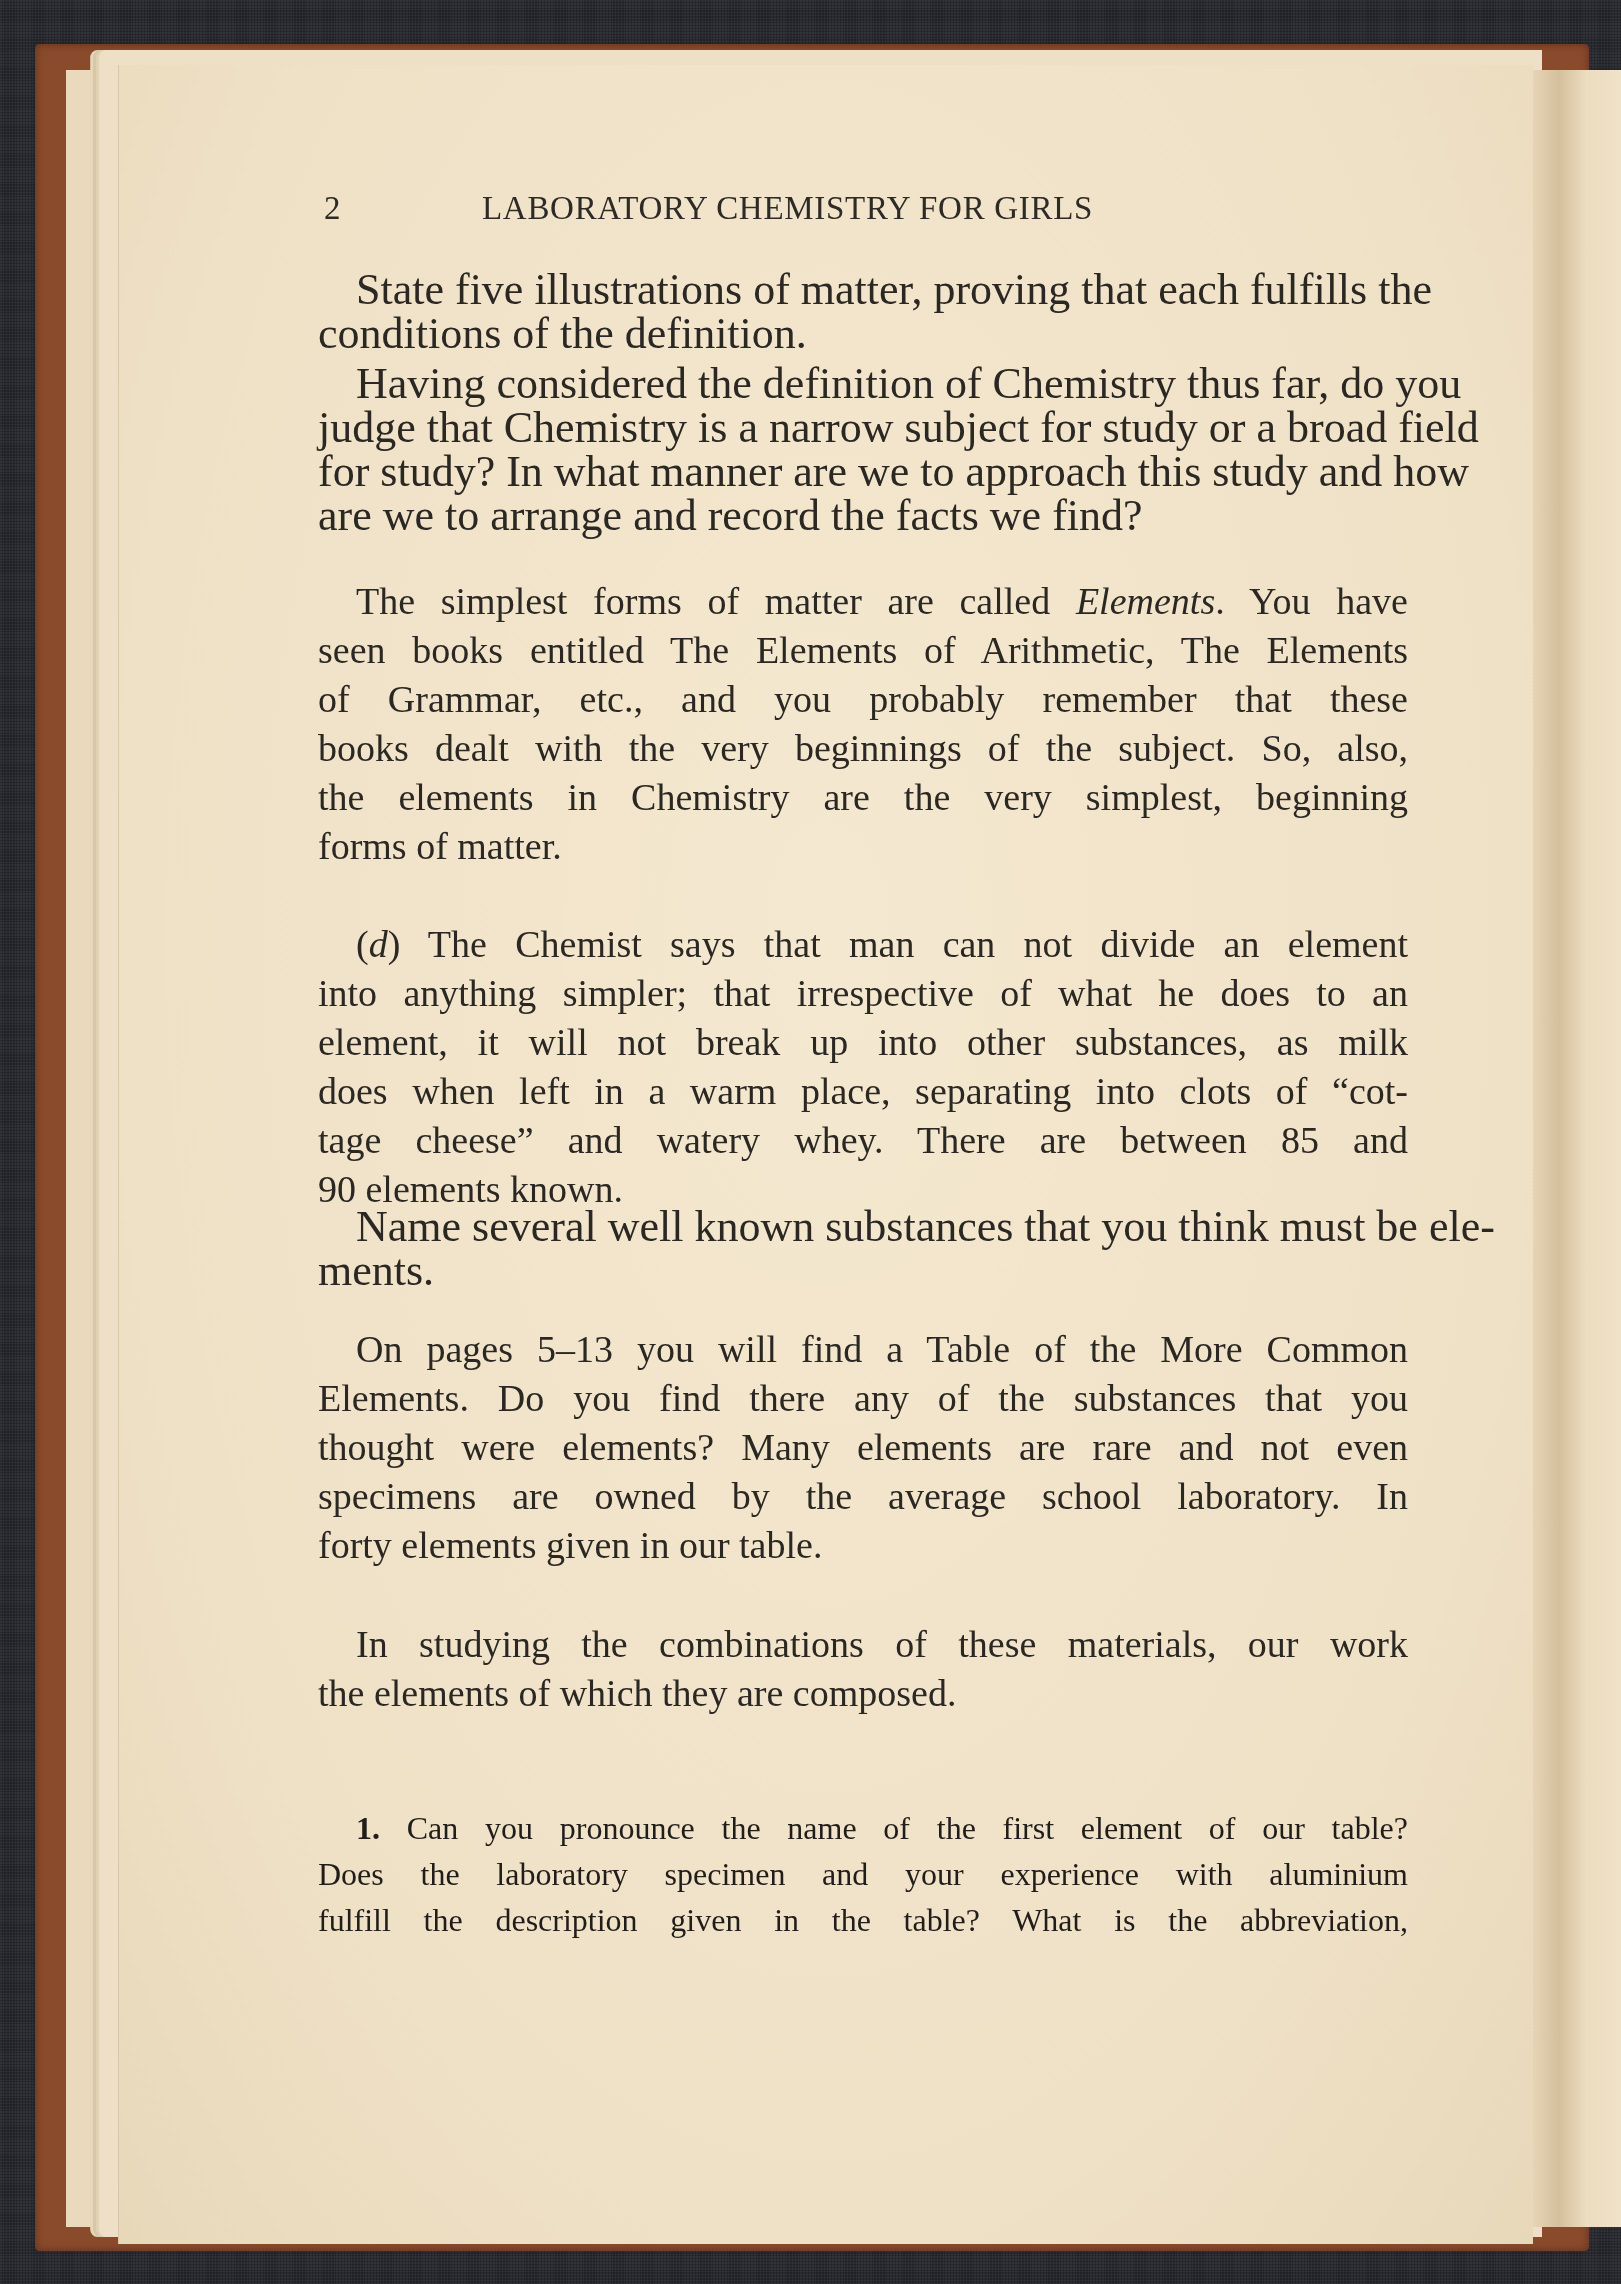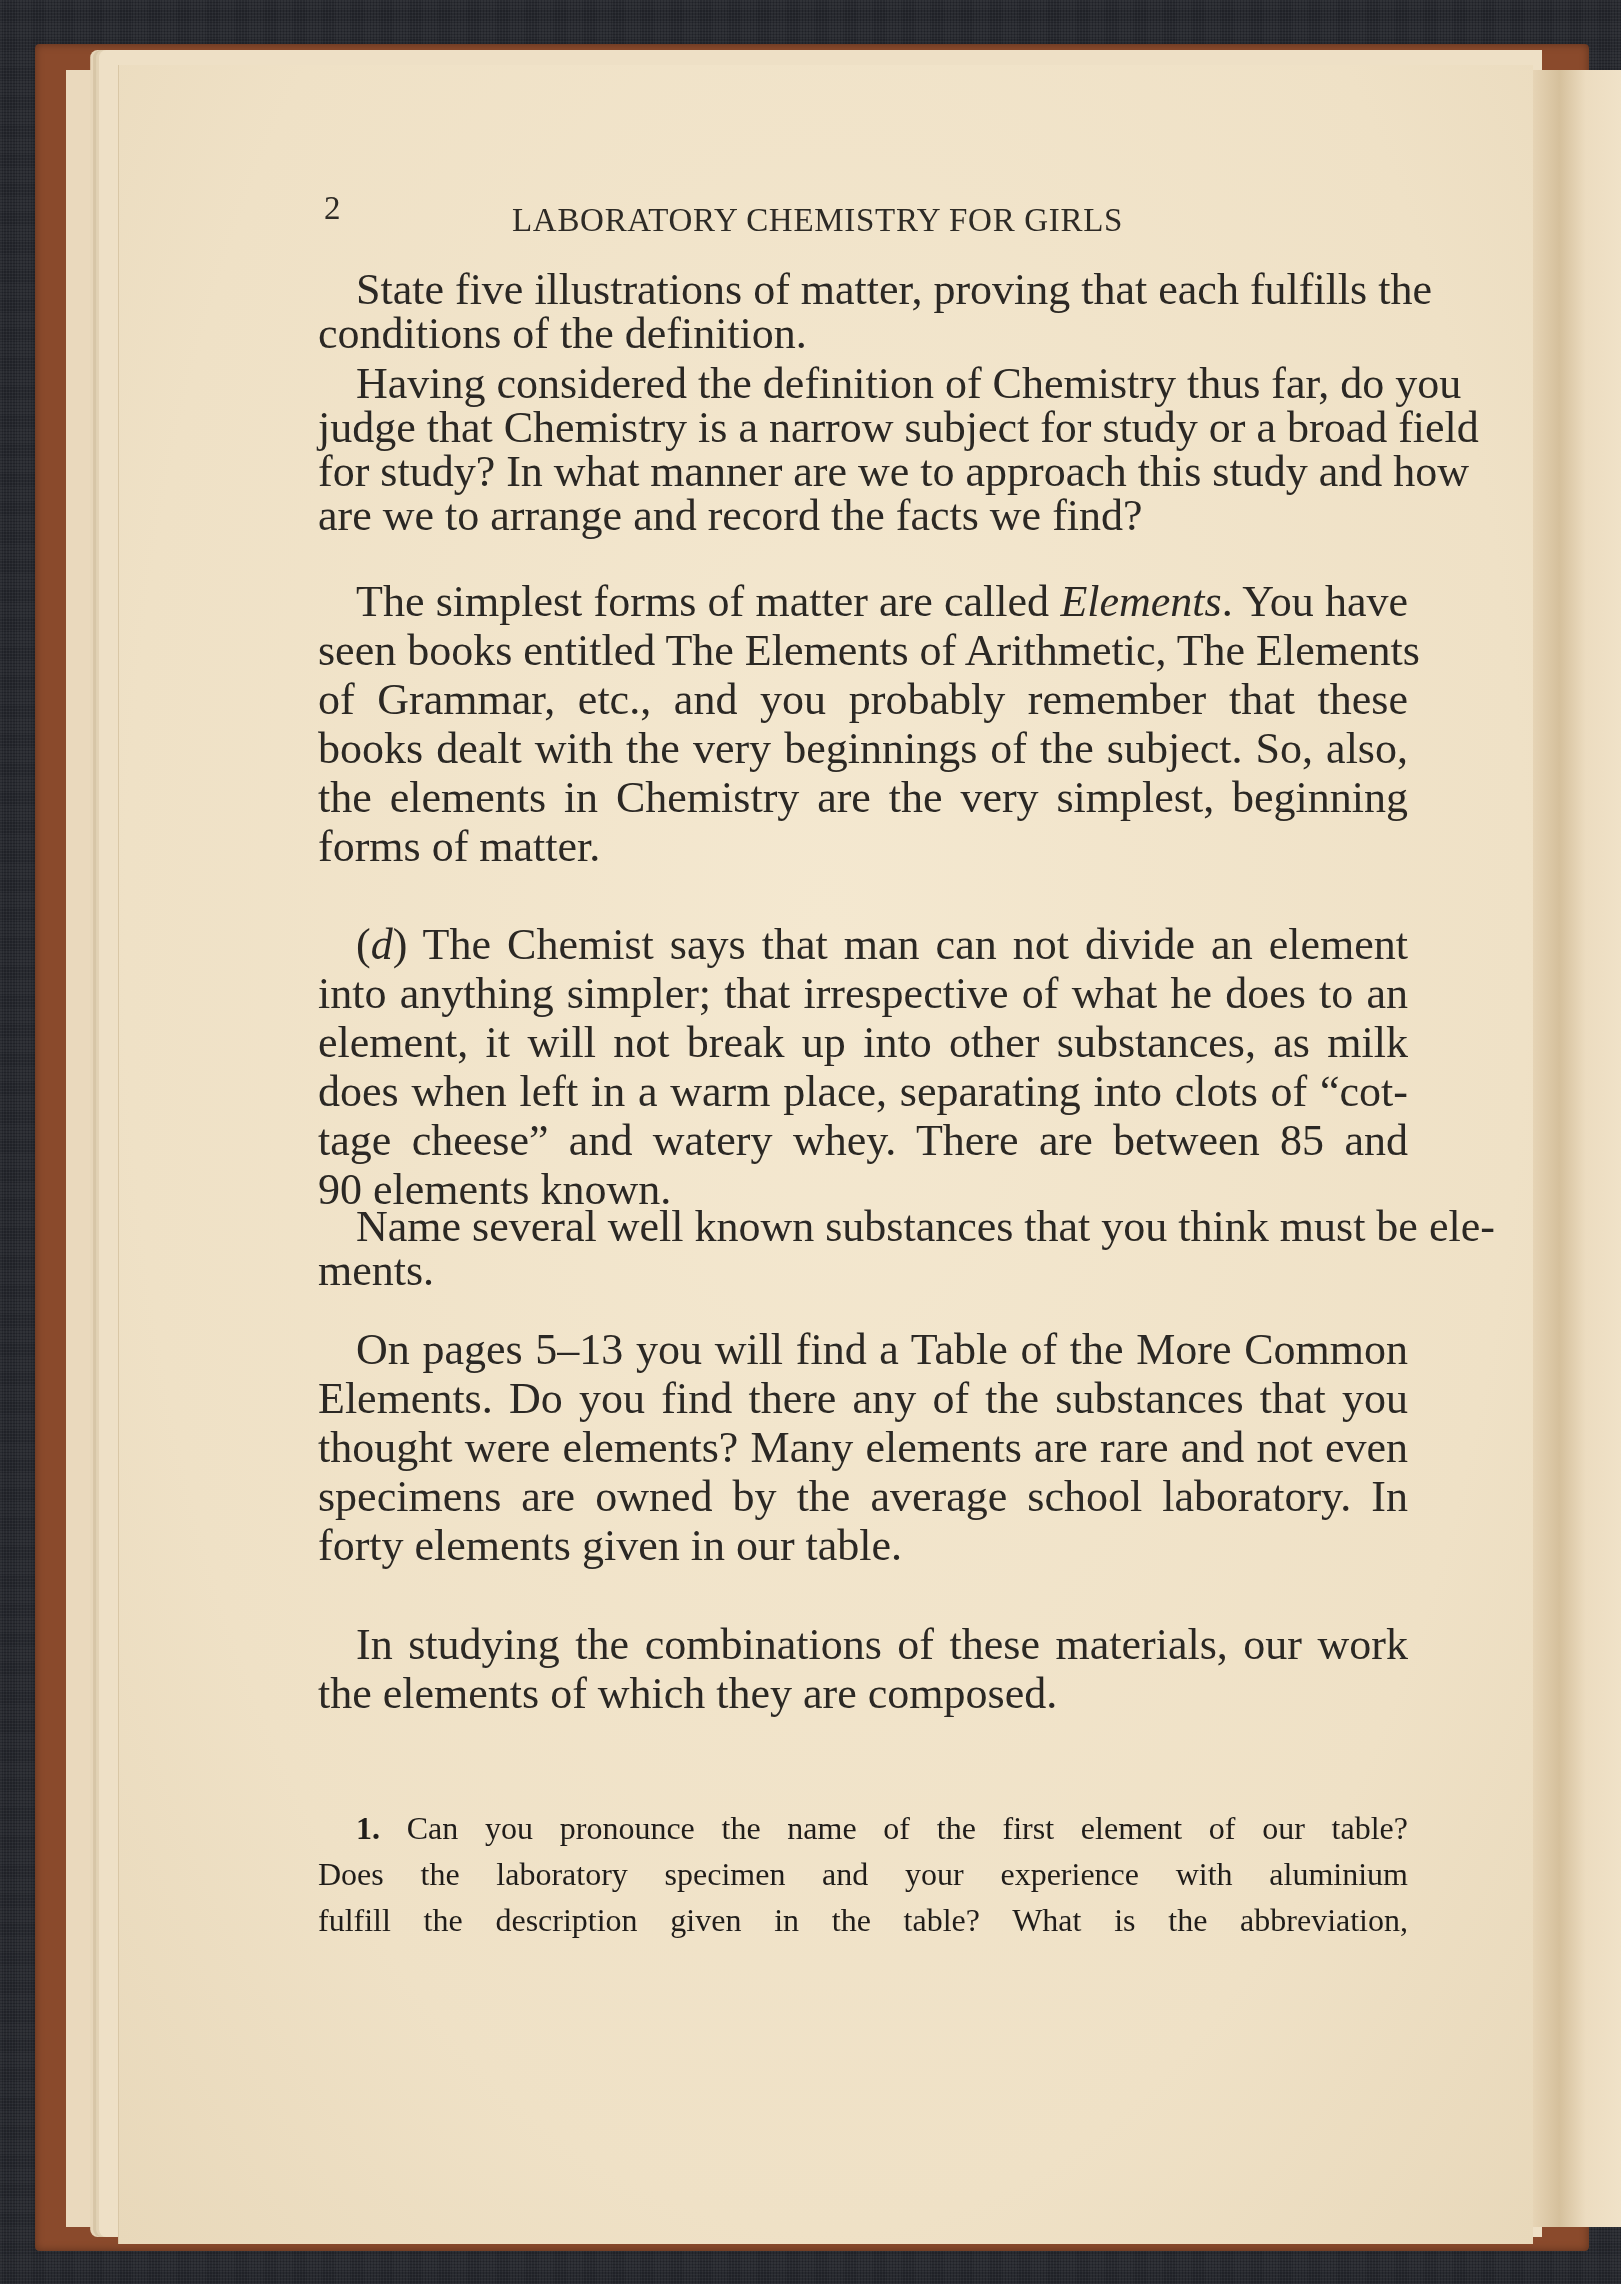--- a/index.html
+++ b/index.html
@@ -34,24 +34,24 @@
     position:absolute; left:118px; top:65px; width:1414px; height:2179px;
     background:#f1e4cb;
     background-image: radial-gradient(ellipse at 50% 40%, #f4e8d0 0%, #efe1c6 70%, #e8d8ba 100%);
     border-left:1.5px solid #d9c7a6;
   }
   .running-head {
     position:absolute; left:324px; top:190px; width:1104px; height:44px;
     font-size:33px; color:#2e2b26; letter-spacing:0.7px;
   }
   .running-head .pnum { position:absolute; left:0; top:0; }
-  .running-head .title { position:absolute; left:158px; top:12px;margin-left:30px; }
+  .running-head .title { position:absolute; left:158px; top:0; }
   .text {
     position:absolute; left:318px; width:1090px; color:#2b2824;
-    font-size:44px; line-height:49px; text-align:justify;
+    font-size:38px; line-height:49px; text-align:justify;
   }
   .text .line { display:block; white-space:nowrap; text-align:justify; text-align-last:justify; }
   .text .line.last { text-align-last:left; }
   .indent { padding-left:38px; }
   .small { font-size:44px; line-height:44px; }
   .q { font-size:32px; line-height:46px; color:#201d1a; }
   .q b { font-weight:bold; }
   i { font-style:italic; }
 </style>
 </head>

